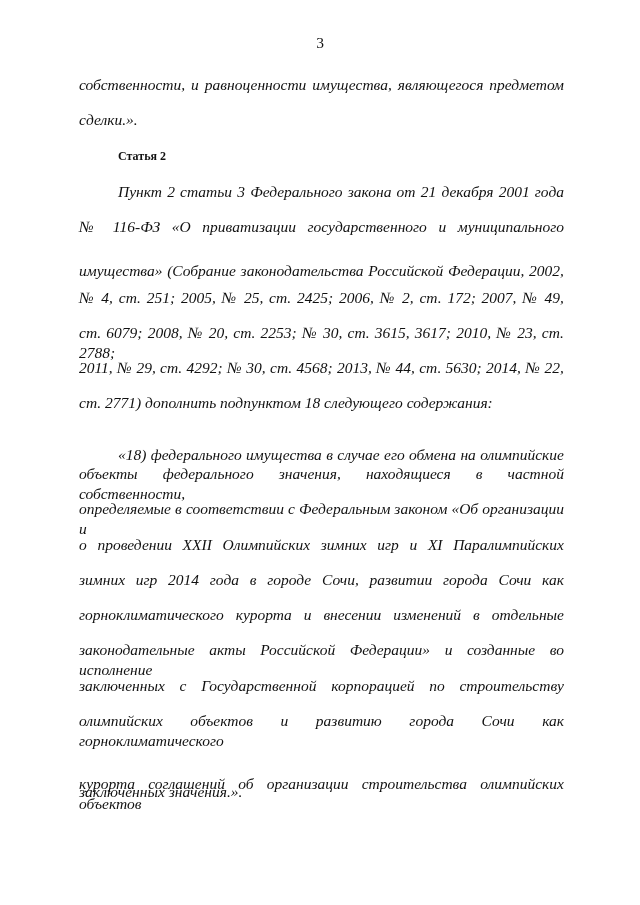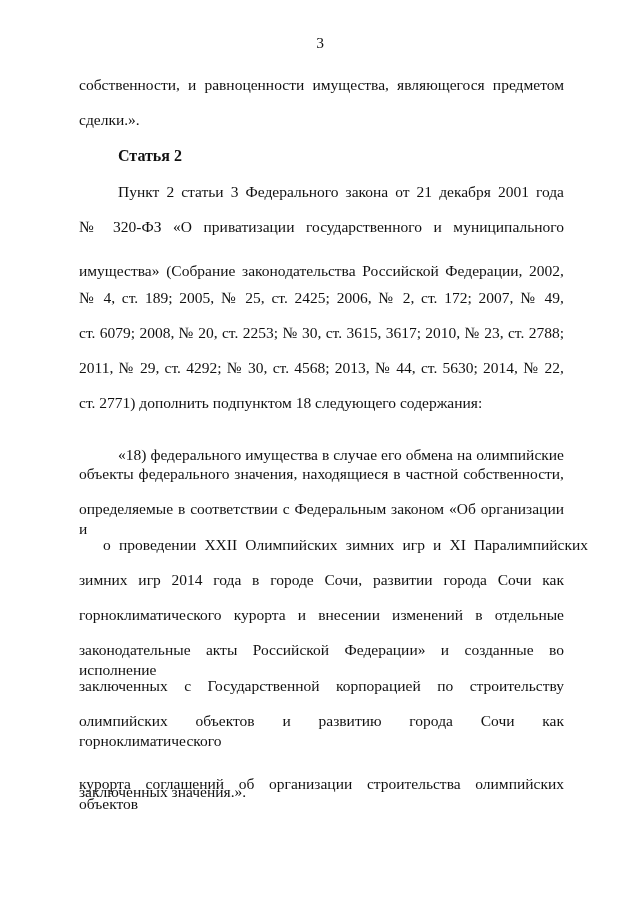--- a/index.html
+++ b/index.html
@@ -1,47 +1,47 @@
 <!DOCTYPE html>
 <html><head>
 <meta charset="utf-8">
 <style>
   html, body { margin: 0; padding: 0; background: #ffffff; }
   body { width: 640px; height: 905px; position: relative; overflow: hidden;
          font-family: "Liberation Serif", "DejaVu Serif", serif; color: #111; }
   .page-number { position: absolute; top: 34px; left: 0; width: 640px; text-align: center; font-size: 15.5px; }
   .line { position: absolute; left: 79px; width: 485px; font-size: 15.5px; line-height: 20px; white-space: nowrap;
-          text-align: justify; text-align-last: justify; }
+          text-align: justify; text-align-last: justify; font-style: italic; }
   .line.last { text-align-last: left; }
   .line.indent { left: 118px; width: 446px; }
-  .heading { position: absolute; left: 118px; font-size: 16px; font-weight: bold; line-height: 20px; }
+  .heading { position: absolute; left: 118px; font-size: 12px; font-weight: bold; line-height: 20px; }
 </style>
 </head>
 <body>
 
 <div>
   <div class="page-number">3</div>
 
   <div class="line" style="top: 75px; white-space: normal;">собственности, и равноценности имущества, являющегося предметом</div>
   <div class="line last" style="top:110px">сделки.».</div>
 
   <div class="heading" style="top:146px">Статья 2</div>
 
   <div class="line indent" style="top: 182px; white-space: normal;">Пункт 2 статьи 3 Федерального закона от 21 декабря 2001 года</div>
-  <div class="line" style="top: 217px; white-space: normal;">№ 320-ФЗ «О приватизации государственного и муниципального</div>
+  <div class="line" style="top: 217px; white-space: normal;">№ 116-ФЗ «О приватизации государственного и муниципального</div>
   <div class="line" style="top: 261px; white-space: normal;">имущества» (Собрание законодательства Российской Федерации, 2002,</div>
-  <div class="line" style="top: 288px; white-space: normal;">№ 4, ст. 189; 2005, № 25, ст. 2425; 2006, № 2, ст. 172; 2007, № 49,</div>
+  <div class="line" style="top: 288px; white-space: normal;">№ 4, ст. 251; 2005, № 25, ст. 2425; 2006, № 2, ст. 172; 2007, № 49,</div>
   <div class="line" style="top: 323px; white-space: normal;">ст. 6079; 2008, № 20, ст. 2253; № 30, ст. 3615, 3617; 2010, № 23, ст. 2788;</div>
   <div class="line" style="top: 358px; white-space: normal;">2011, № 29, ст. 4292; № 30, ст. 4568; 2013, № 44, ст. 5630; 2014, № 22,</div>
   <div class="line last" style="top:393px">ст. 2771) дополнить подпунктом 18 следующего содержания:</div>
 
   <div class="line indent" style="top: 429px; white-space: normal; margin-top: 16px;">«18) федерального имущества в случае его обмена на олимпийские</div>
   <div class="line" style="top: 464px; white-space: normal;">объекты федерального значения, находящиеся в частной собственности,</div>
   <div class="line" style="top: 499px; white-space: normal;">определяемые в соответствии с Федеральным законом «Об организации и</div>
-  <div class="line" style="top: 535px; white-space: normal; margin-left: 24px;">о проведении XXII Олимпийских зимних игр и XI Паралимпийских</div>
+  <div class="line" style="top: 535px; white-space: normal;">о проведении XXII Олимпийских зимних игр и XI Паралимпийских</div>
   <div class="line" style="top: 570px; white-space: normal;">зимних игр 2014 года в городе Сочи, развитии города Сочи как</div>
   <div class="line" style="top: 605px; white-space: normal;">горноклиматического курорта и внесении изменений в отдельные</div>
   <div class="line" style="top: 640px; white-space: normal;">законодательные акты Российской Федерации» и созданные во исполнение</div>
   <div class="line" style="top: 676px; white-space: normal;">заключенных с Государственной корпорацией по строительству</div>
   <div class="line" style="top: 711px; white-space: normal;">олимпийских объектов и развитию города Сочи как горноклиматического</div>
   <div class="line" style="top: 746px; white-space: normal; margin-top: 28px;">курорта соглашений об организации строительства олимпийских объектов</div>
   <div class="line last" style="top:782px">заключенных значения.».</div>
 </div>
 
 </body></html>

